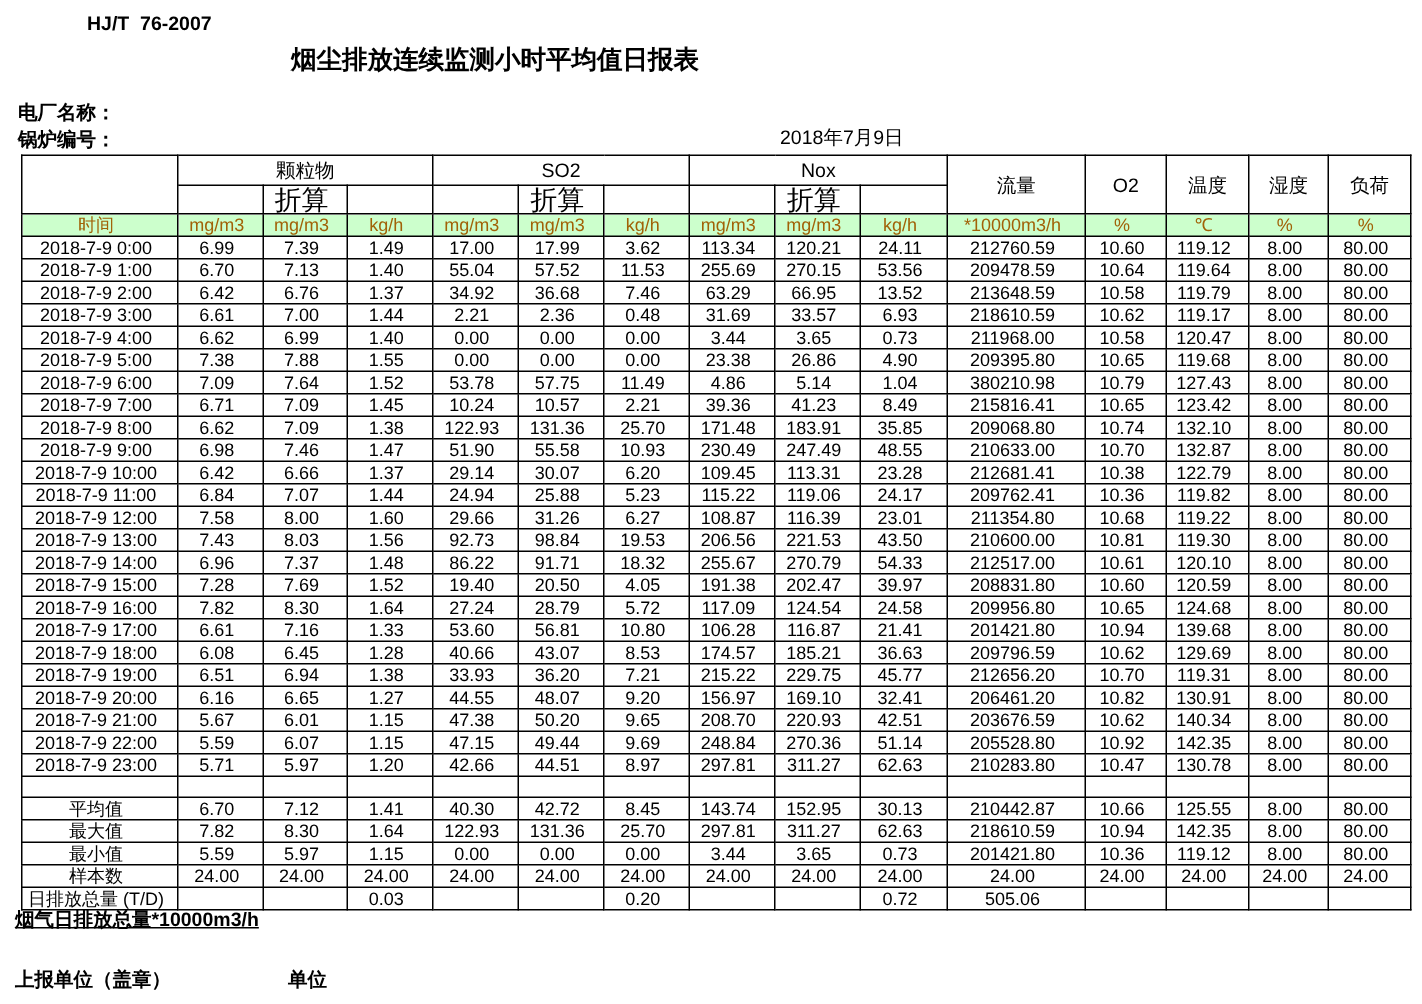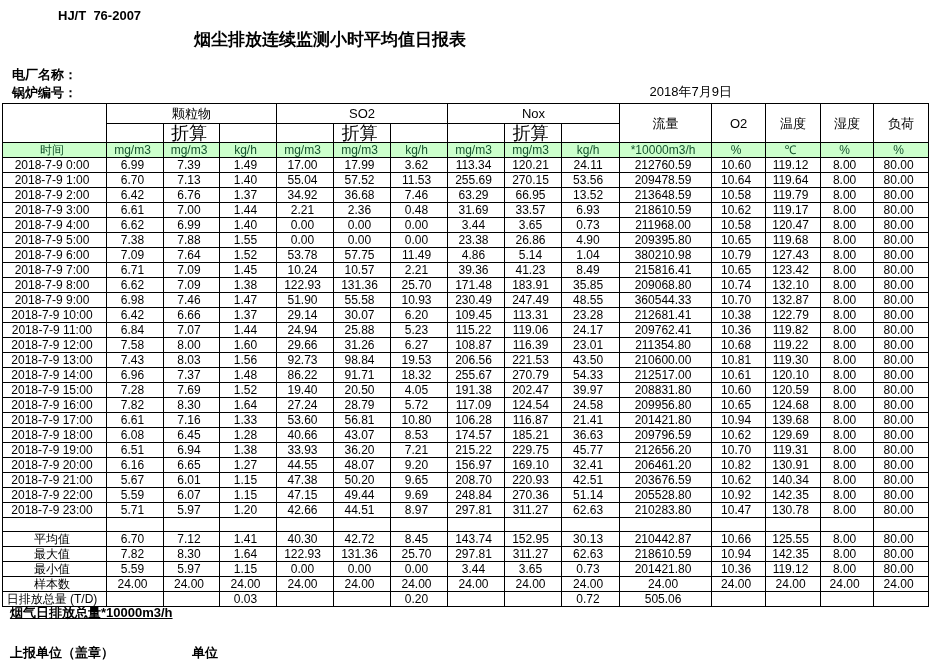--- a/index.html
+++ b/index.html
@@ -5,33 +5,33 @@
   html,body{margin:0;padding:0;}
   body{
     width:948px;height:669px;position:relative;background:#ffffff;
     font-family:"Liberation Sans", sans-serif;color:#000;
     overflow:hidden;
   }
   .std-code{position:absolute;left:18px;top:8px;font-size:13px;font-weight:bold;white-space:pre;padding-left:40px;}
   .doc-title{position:absolute;left:0;top:28px;width:660px;text-align:center;font-size:17px;font-weight:bold;font-family:Liberation Mono, monospace;}
   .plant-label{position:absolute;left:12px;top:66px;font-size:13px;font-weight:bold;}
   .boiler-label{position:absolute;left:12px;top:84px;font-size:13px;font-weight:bold;}
-  .report-date{position:absolute;left:532px;top:83px;width:200px;text-align:right;font-size:13px;}
+  .report-date{position:absolute;left:520px;top:83px;width:200px;text-align:left;font-size:13px;}
   table.report{
-    position:absolute;left:2px;top:103px;width:926px;
+    position:absolute;left:14px;top:103px;width:926px;
     border-collapse:collapse;table-layout:fixed;
   }
   table.report td{
     border:1px solid #000;font-size:12px;line-height:1;height:14px;
     padding:0 6px 0 1px;white-space:nowrap;overflow:hidden;text-align:center;
   }
   thead td.grp{font-size:13px;padding:1px 0;}
   thead tr.r1 td{height:17px;}
   thead tr.r2 td{height:11px;font-size:18px;}
-  td.g{background:#ccffcc;color:#14532d;}
+  td.g{background:#ccffcc;color:#a16207;}
   tr.units td{height:14px;}
   td.time-h{font-size:14px;}
   td.num{text-align:right;}
   td.time{text-align:right;padding-right:3px;}
   tr.spacer td{height:13px;}
   td.label-right{text-align:right;font-size:13px;padding-right:4px;}
   td.label-left{text-align:left;font-size:13px;padding-left:1px;}
   .footer-flow{position:absolute;left:10px;top:604px;font-size:13px;font-weight:bold;text-decoration:underline;}
   .footer-report-unit{position:absolute;left:10px;top:644px;font-size:13px;font-weight:bold;}
   .footer-unit{position:absolute;left:192px;top:644px;font-size:13px;font-weight:bold;}
@@ -262,21 +262,21 @@
         <td class="num time">2018-7-9 9:00</td>
         <td class="num">6.98</td>
         <td class="num">7.46</td>
         <td class="num">1.47</td>
         <td class="num">51.90</td>
         <td class="num">55.58</td>
         <td class="num">10.93</td>
         <td class="num">230.49</td>
         <td class="num">247.49</td>
         <td class="num">48.55</td>
-        <td class="num">360544.33</td>
+        <td class="num">210633.00</td>
         <td class="num">10.70</td>
         <td class="num">132.87</td>
         <td class="num">8.00</td>
         <td class="num">80.00</td>
       </tr>
       <tr>
         <td class="num time">2018-7-9 10:00</td>
         <td class="num">6.42</td>
         <td class="num">6.66</td>
         <td class="num">1.37</td>

